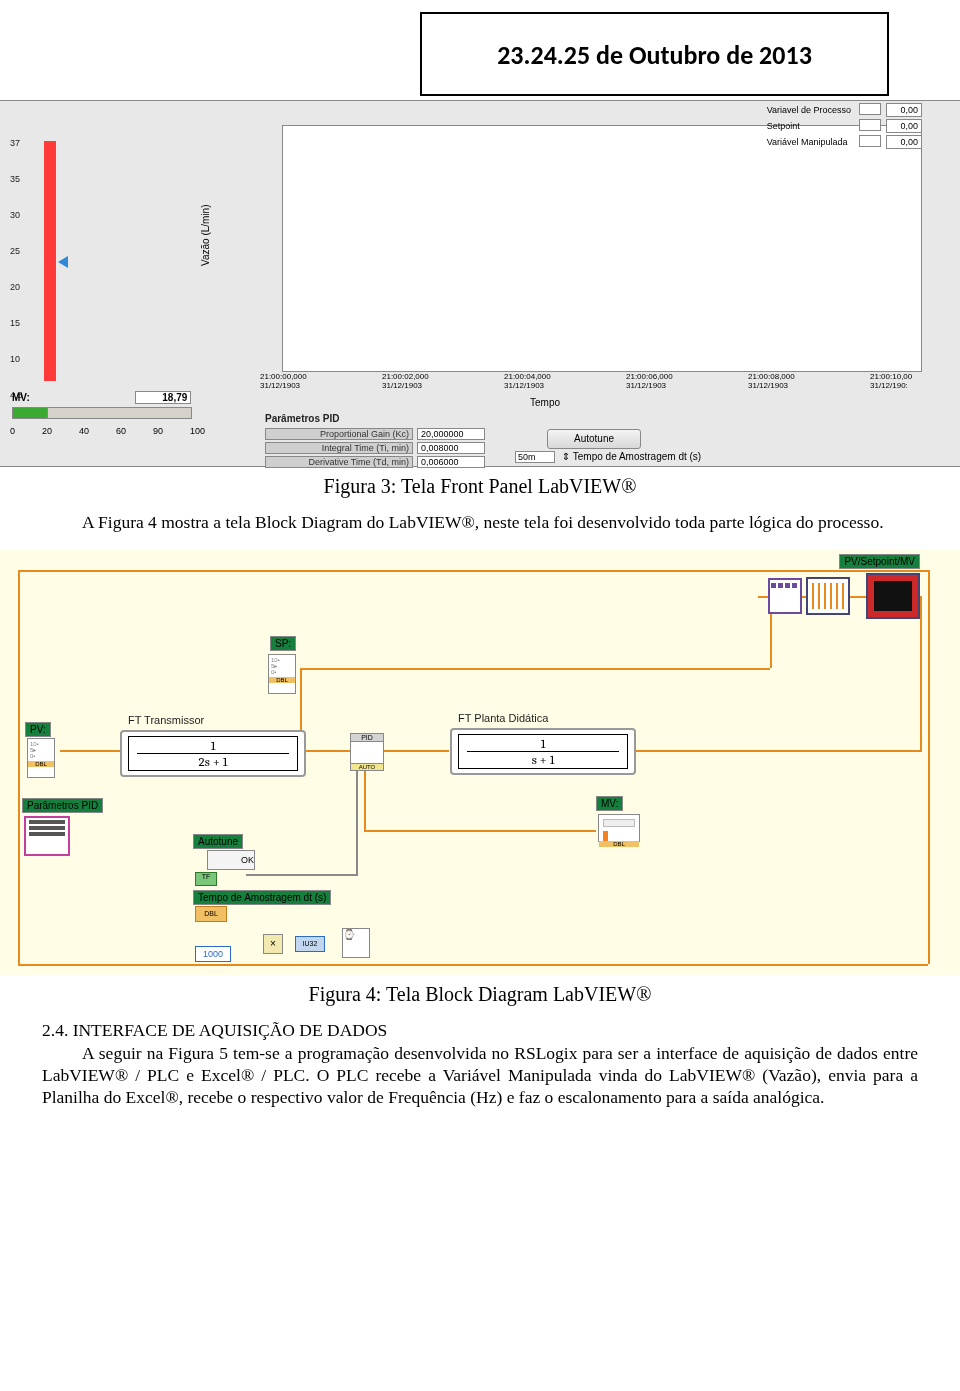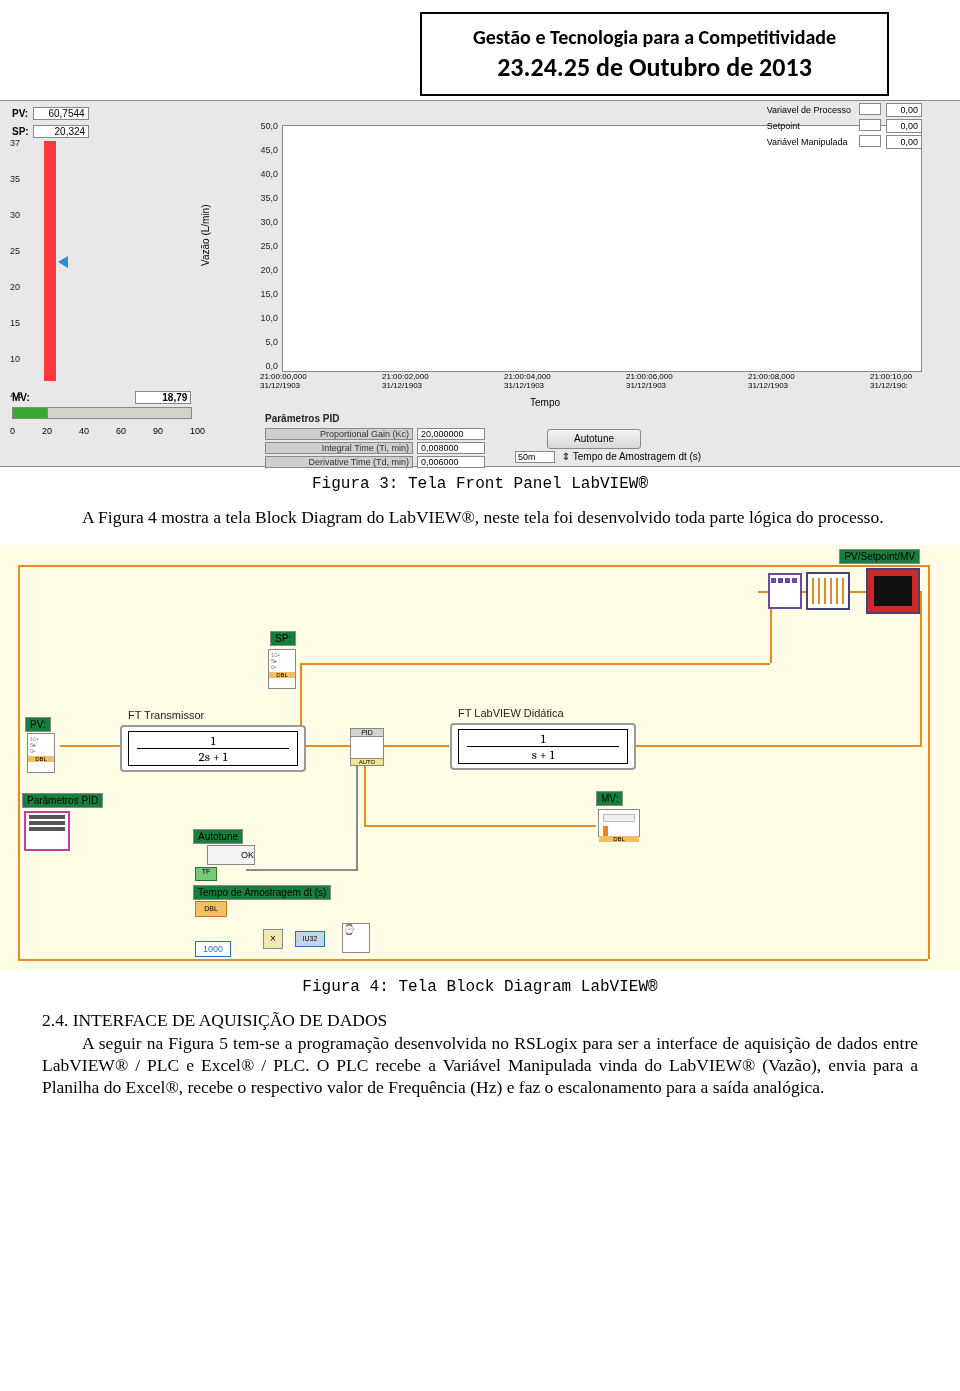--- a/index.html
+++ b/index.html
@@ -43,21 +43,21 @@
 .pid-block { position:absolute; left:265px; top:312px; width:510px; height:52px; font-size:10px; }
 .pid-label { position:absolute; left:0; top:0; color:#222; font-weight:bold; }
 .pid-rows { position:absolute; left:0; top:14px; }
 .pid-rows .r { display:flex; align-items:center; margin-bottom:0; height:14px; }
 .pid-name { width:140px; background:#cfcfcf; border:1px solid #888; padding:0 3px; font-size:9px; text-align:right; color:#333; }
 .pid-spin { width:60px; border:1px solid #888; background:#fff; padding:0 3px; font-size:9px; text-align:left; margin-left:4px; }
 .autotune { position:absolute; left:282px; top:16px; width:92px; height:18px; background:linear-gradient(#f4f4f4,#d8d8d8); border:1px solid #888; border-radius:3px; text-align:center; font-size:10px; line-height:18px; }
 .amost { position:absolute; left:250px; top:38px; font-size:10px; }
 .amost .sp { display:inline-block; width:34px; border:1px solid #888; background:#fff; padding:0 2px; font-size:9px; margin-right:4px; }
 
-.caption { text-align:center; font-family:Liberation Mono, monospace; font-size:16px; margin:8px 0 14px; }
+.caption { text-align:center; font-family:Liberation Serif, serif; font-size:20px; margin:8px 0 14px; }
 .body-text { font-family:"Times New Roman",serif; font-size:17.5px; margin:0 42px 16px 42px; text-align:justify; line-height:1.25; }
 .body-text.first { text-indent:40px; }
 .bd-image { width:960px; height:425px; background:#fffde5; position:relative; font-family:Tahoma,Arial,sans-serif; font-size:10px; }
 .wire-h { position:absolute; height:2px; background:#e68a1e; }
 .wire-v { position:absolute; width:2px; background:#e68a1e; }
 .bd-lbl { position:absolute; background:#15803d; border:1px solid #888; padding:1px 4px; font-size:10px; }
 .bd-tf { position:absolute; background:#fff; border:2px solid #999; border-radius:4px; padding:4px 6px; }
 .tf-title { position:absolute; top:-18px; left:6px; font-size:11px; color:#222; }
 .tf-inner { border:1px solid #000; padding:2px 8px; text-align:center; font-family:Cambria,serif; font-size:13px; line-height:1;}
 .tf-line { border-top:1px solid #000; margin:1px 0; }
@@ -86,32 +86,25 @@
 .cluster { position:absolute; right:158px; top:28px; width:30px; height:32px; border:2px solid #6b4aa0; background:#fff; }
 .cluster .dot { width:5px;height:5px;background:#6b4aa0;display:inline-block;margin:1px; }
 
 .sec-title { font-family:"Times New Roman",serif; font-size:17.5px; margin:10px 42px 2px 42px; }
 </style>
 </head>
 <body>
 
 <div class="header-banner">
   <div class="banner-border">
-    <div class="banner-title">Gestão e Tecnologia para a Competitividade</div>
     <div class="banner-date">23.24.25 de Outubro de 2013</div>
   </div>
 </div>
 
 <div class="fp-panel">
-  <div class="fp-left">
-    <span class="pvsp">PV:</span>
-    <span class="smallbox">60,7544</span><br>
-    <span class="pvsp">SP:</span>
-    <span class="smallbox">20,324</span>
-  </div>
   <div class="scale">
     <div>37</div>
       <div>35</div>
     <div>30</div>
       <div>25</div>
     <div>20</div>
       <div>15</div>
     <div>10</div>
       <div>4,5</div>
   </div>
@@ -128,33 +121,20 @@
   <div class="mv-scale">
     <span>0</span>
       <span>20</span>
     <span>40</span>
       <span>60</span>
     <span>90</span>
       <span>100</span>
   </div>
 
   <div class="y-label">Vazão (L/min)</div>
-  <div class="y-scale" style="left:250px;">
-    <div>50,0</div>
-      <div>45,0</div>
-    <div>40,0</div>
-      <div>35,0</div>
-    <div>30,0</div>
-      <div>25,0</div>
-    <div>20,0</div>
-      <div>15,0</div>
-    <div>10,0</div>
-      <div>5,0</div>
-    <div>0,0</div>
-  </div>
   <div class="chart" style="left:282px;width:638px;"></div>
   <div class="x-scale" style="left:260px;width:680px;">
     <div class="tick"><span>21:00:00,000</span><br><span>31/12/1903</span></div>
     <div class="tick"><span>21:00:02,000</span><br><span>31/12/1903</span></div>
     <div class="tick"><span>21:00:04,000</span><br><span>31/12/1903</span></div>
     <div class="tick"><span>21:00:06,000</span><br><span>31/12/1903</span></div>
     <div class="tick"><span>21:00:08,000</span><br><span>31/12/1903</span></div>
     <div class="tick"><span>21:00:10,00</span><br><span>31/12/190:</span></div>
   </div>
   <div class="x-label">Tempo</div>
@@ -257,21 +237,21 @@
       <div class="tf-line"></div>
       <div>2s + 1</div>
     </div>
   </div>
 
   <div class="bd-pid">
       <div class="auto">AUTO</div>
     </div>
 
   <div class="bd-tf" style="left:450px; top:178px; width:170px;">
-    <div class="tf-title">FT LabVIEW Didática</div>
+    <div class="tf-title">FT Planta Didática</div>
     <div class="tf-inner">
       <div>1</div>
       <div class="tf-line"></div>
       <div>s + 1</div>
     </div>
   </div>
 
   <div class="bd-lbl" style="left:596px; top:246px;">MV:</div>
   <div class="bd-slider">
     <div class="track"></div>

